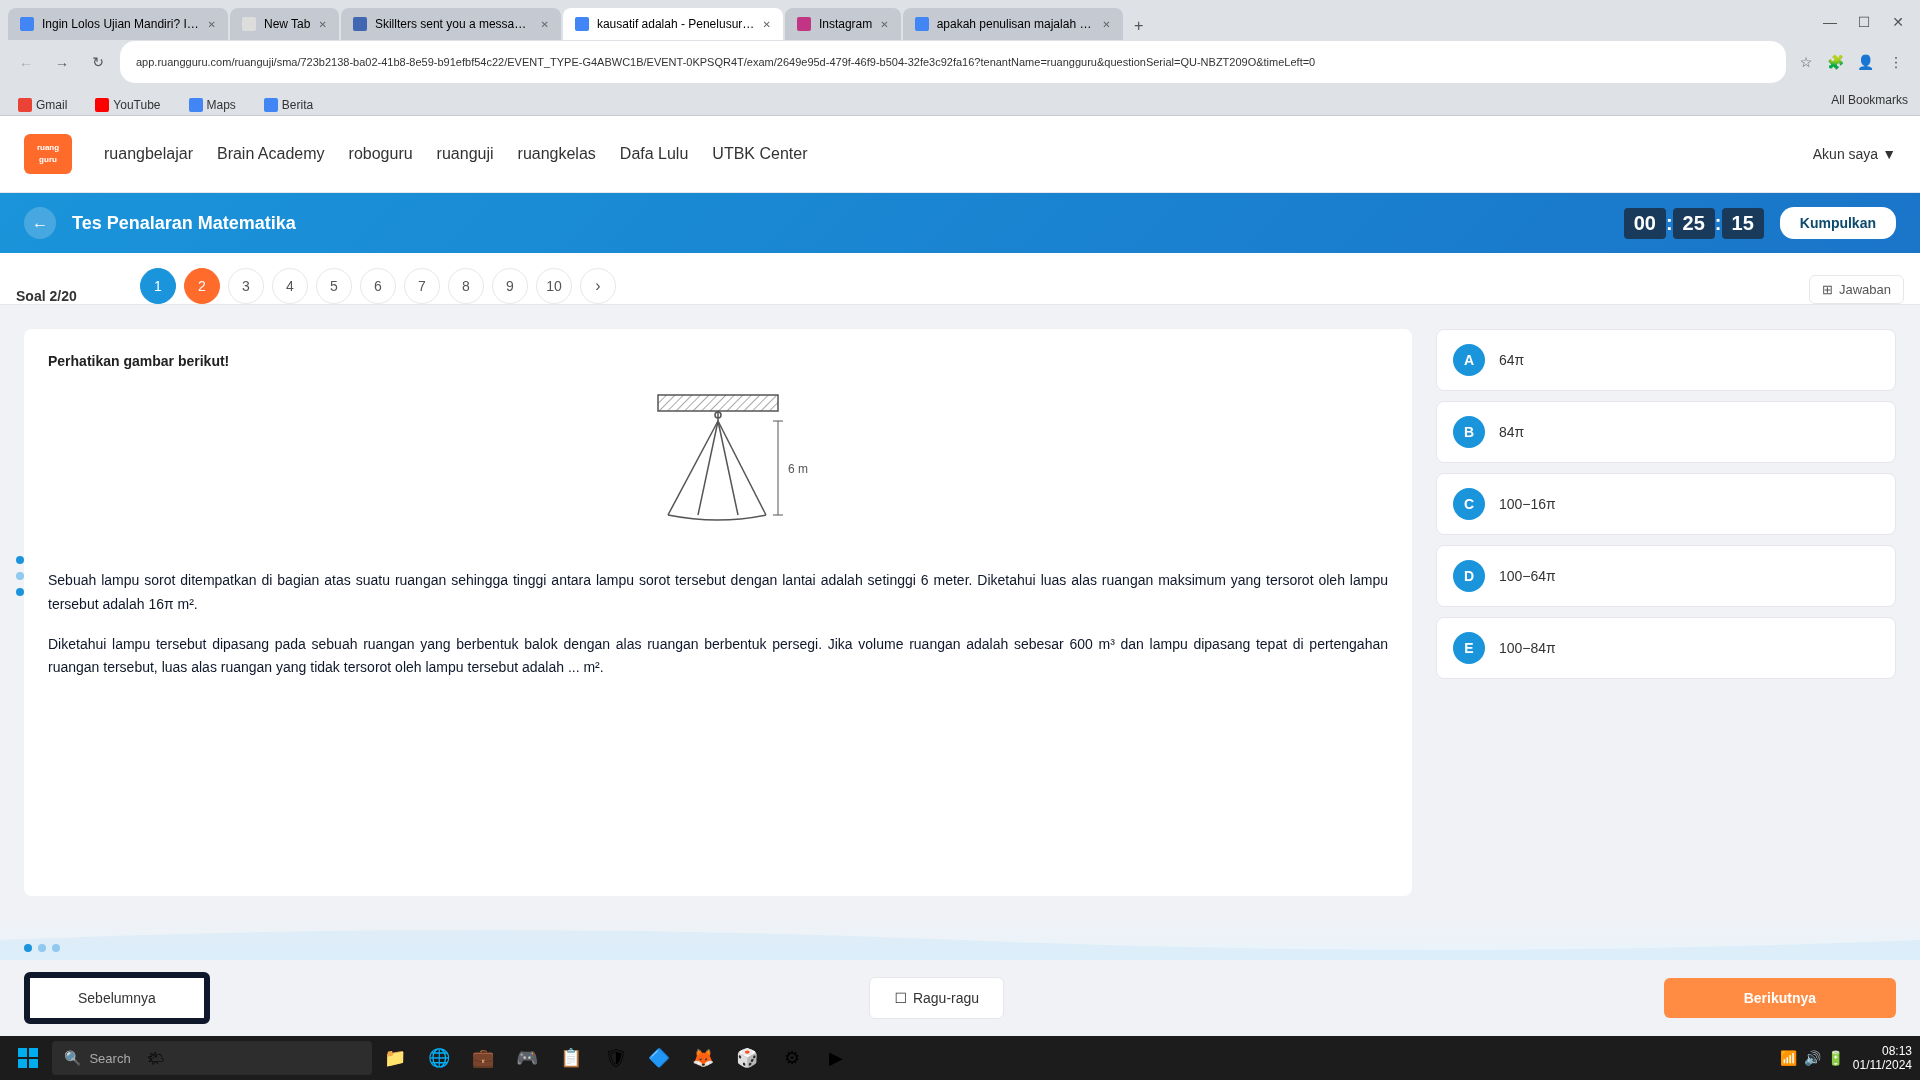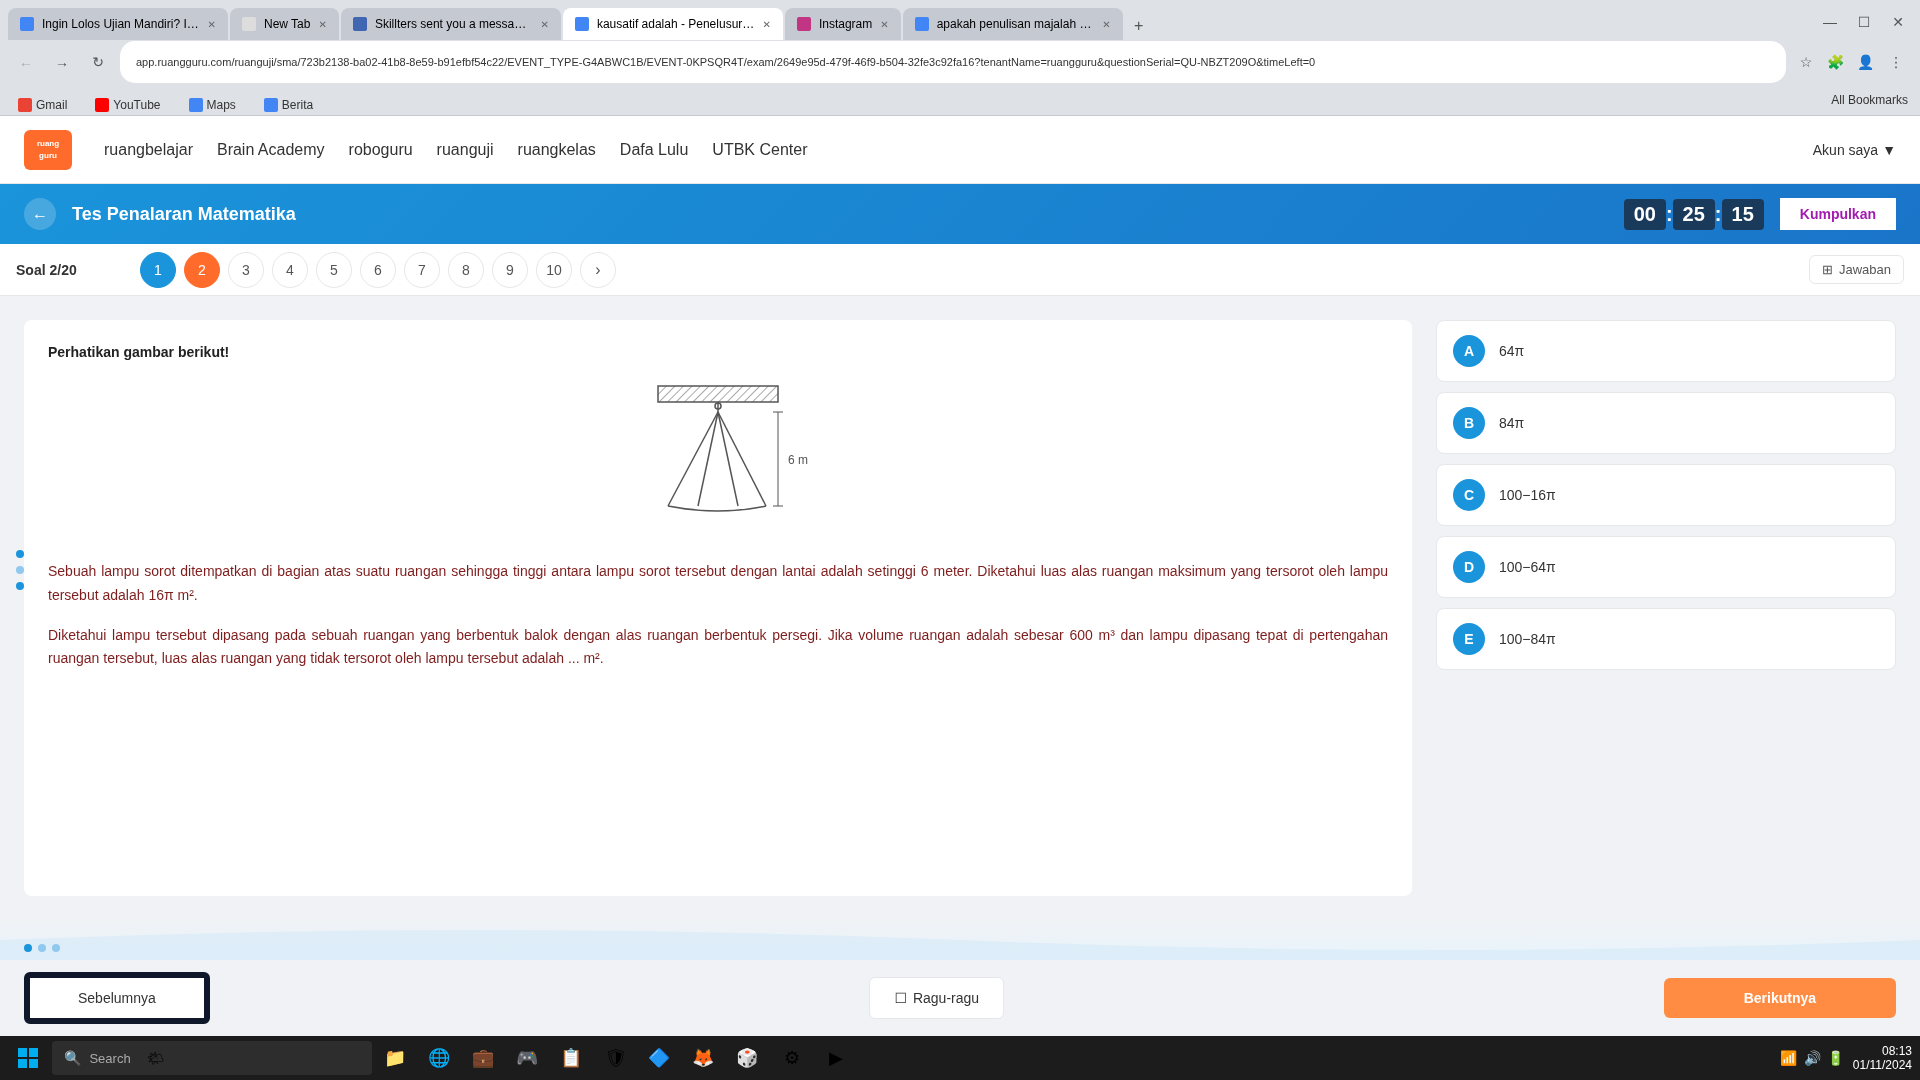--- a/index.html
+++ b/index.html
@@ -22,51 +22,51 @@
     .address-input { flex: 1; height: 42px; border-radius: 15px; border: none; background: #fff; padding: 0 16px; font-size: 12px; color: #333; outline: none; }
     .toolbar-right { display: flex; align-items: center; gap: 6px; }
     .toolbar-icon { width: 24px; height: 24px; display: flex; align-items: center; justify-content: center; color: #555; cursor: pointer; font-size: 14px; }
 
     .bookmarks-bar { background: #dee1e6; padding: 4px 12px; display: flex; gap: 16px; align-items: center; height: 32px; border-bottom: 1px solid #c5c9d1; }
     .bookmark-item { display: flex; align-items: center; gap: 4px; font-size: 12px; color: #333; cursor: pointer; padding: 2px 6px; border-radius: 4px; margin-top: 10px; }
     .bookmark-favicon { width: 14px; height: 14px; }
     .bookmarks-right { margin-left: auto; font-size: 12px; color: #333; cursor: pointer; }
 
     
-    .app-header { background: #fff; padding: 0 24px; display: flex; align-items: center; height: 68px; border-bottom: 1px solid #e5e7eb; }
+    .app-header { background: #fff; padding: 0 24px; display: flex; align-items: center; height: 77px; border-bottom: 1px solid #e5e7eb; }
     .logo { display: flex; align-items: center; gap: 8px; margin-right: 32px; }
     .nav-links { display: flex; gap: 24px; align-items: center; }
     .nav-link { font-size: 16px; color: #333; cursor: pointer; text-decoration: none; }
     .header-right { margin-left: auto; display: flex; align-items: center; gap: 8px; }
     .akun-saya { font-size: 14px; color: #333; cursor: pointer; display: flex; align-items: center; gap: 4px; }
 
     
     .exam-header { background: linear-gradient(135deg, #1a94da, #1a75c9); display: flex; align-items: center; padding: 0 24px; height: 60px; }
     .back-btn { width: 32px; height: 32px; background: rgba(255,255,255,0.2); border-radius: 50%; display: flex; align-items: center; justify-content: center; cursor: pointer; color: #fff; font-size: 16px; margin-right: 16px; }
     .exam-title { color: #fff; font-size: 18px; font-weight: 600; flex: 1; }
     .timer { display: flex; align-items: center; margin-right: 16px; }
     .timer-block { background: #1a3a5c; color: #fff; padding: 4px 10px; border-radius: 4px; font-size: 20px; font-weight: bold; }
     .timer-colon { color: #fff; font-size: 20px; font-weight: bold; }
-    .submit-btn { background: #fff; color: #a21caf; border: none; padding: 8px 20px; border-radius: 0; font-size: 14px; font-weight: 600; cursor: pointer; }
-
-    
-    .question-nav { background: #fff; display: flex; align-items: center; padding: 16px 16px; height: 52px; border-bottom: 1px solid #e5e7eb; }
+    .submit-btn { background: #fff; color: #0c4a6e; border: none; padding: 8px 20px; border-radius: 14px; font-size: 14px; font-weight: 600; cursor: pointer; }
+
+    
+    .question-nav { background: #fff; display: flex; align-items: flex-end; padding: 0 16px; height: 52px; border-bottom: 1px solid #e5e7eb; }
     .soal-label { font-size: 14px; font-weight: 600; color: #333; margin-right: 24px; min-width: 100px; }
     .q-numbers { display: flex; gap: 8px; align-items: center; flex: 1; }
     .q-num { width: 36px; height: 36px; border-radius: 50%; display: flex; align-items: center; justify-content: center; font-size: 14px; cursor: pointer; border: 1px solid #e5e7eb; color: #555; background: #fff; }
     .q-num.current { background: #ff6b2b; color: #fff; border-color: #ff6b2b; }
     .q-num.answered { background: #1a94da; color: #fff; border-color: #1a94da; }
     .q-num.nav-arrow { background: #fff; font-size: 16px; }
     .jawaban-btn { display: flex; align-items: center; gap: 6px; padding: 6px 12px; border: 1px solid #e5e7eb; border-radius: 6px; cursor: pointer; color: #555; font-size: 13px; margin-left: 8px; }
 
     
     .question-panel { flex: 1; background: #fff; border-radius: 8px; padding: 24px; min-height: 400px; position: relative; }
     .question-instruction { font-size: 14px; font-weight: 600; color: #222; margin-bottom: 16px; }
     .diagram-area { display: flex; justify-content: center; margin-bottom: 24px; }
-    .question-text { font-size: 14px; color: #7f1d1d; line-height: 1.7; margin-bottom: 16px; text-align: justify; }
+    .question-text { font-size: 14px; color: #0f172a; line-height: 1.7; margin-bottom: 16px; text-align: justify; }
     .qn-id { font-size: 11px; color: #999; margin-bottom: 12px; }
     .report-row { display: flex; align-items: center; gap: 8px; }
     .problem-text { font-size: 13px; color: #555; }
     .report-btn { display: flex; align-items: center; gap: 4px; color: #1a94da; font-size: 13px; cursor: pointer; padding: 4px 8px; border: 1px solid #1a94da; border-radius: 4px; }
 
     
     .answer-panel { width: 460px; display: flex; flex-direction: column; gap: 10px; }
     .answer-option { display: flex; align-items: center; padding: 14px 16px; background: #fff; border-radius: 8px; border: 1px solid #e5e7eb; cursor: pointer; gap: 14px; transition: border-color 0.2s; }
     .option-badge { width: 32px; height: 32px; border-radius: 50%; display: flex; align-items: center; justify-content: center; color: #fff; font-size: 14px; font-weight: 600; flex-shrink: 0; }
     .badge-a { background: #1a94da; }

